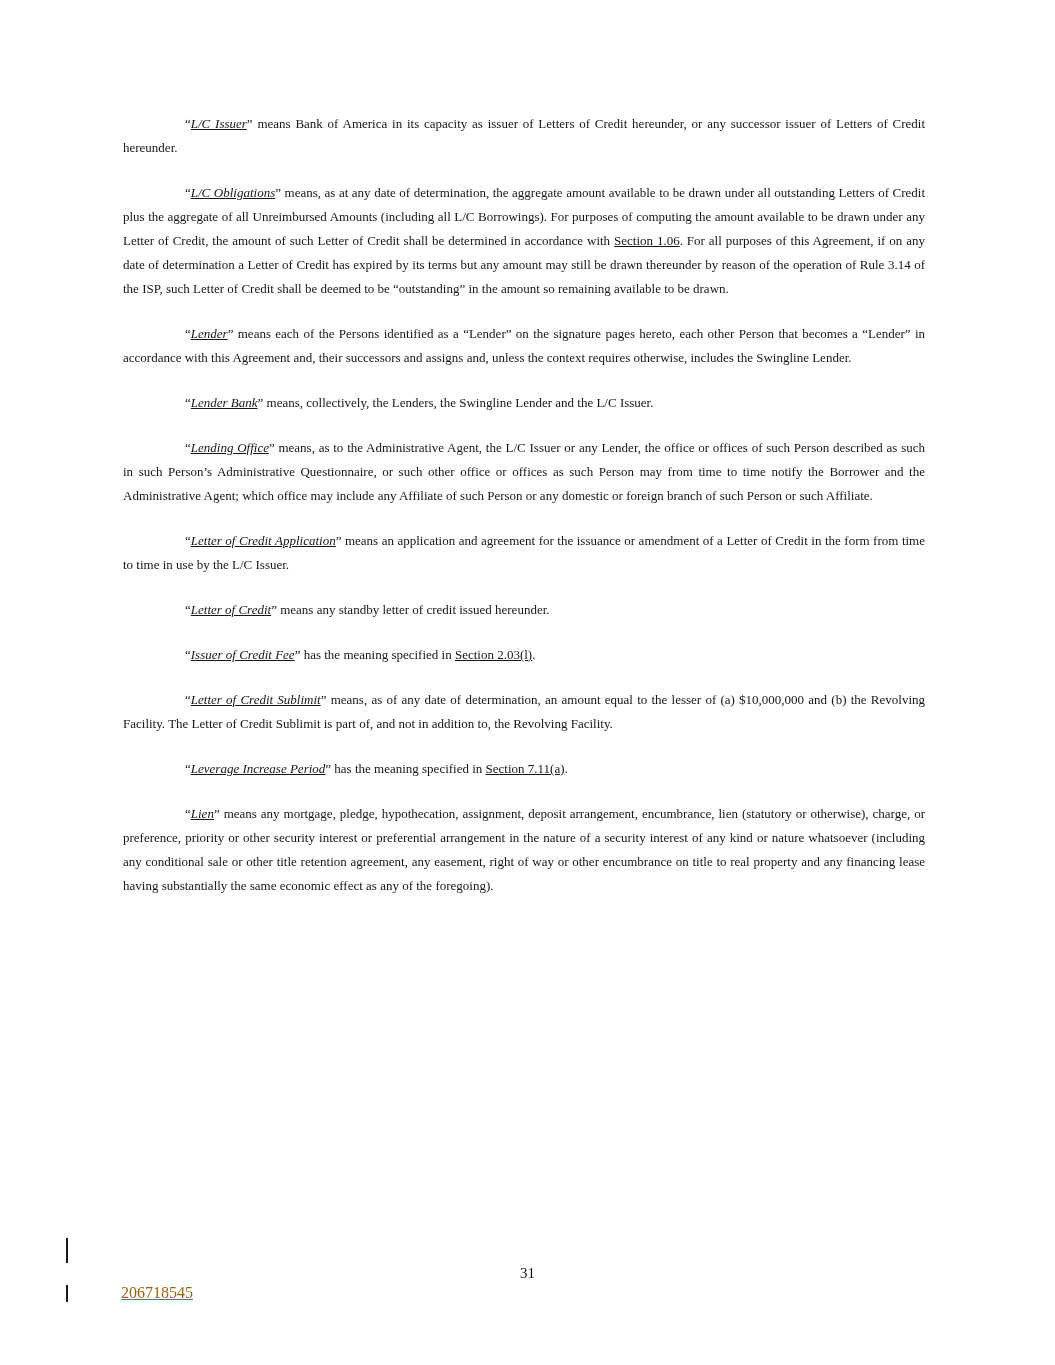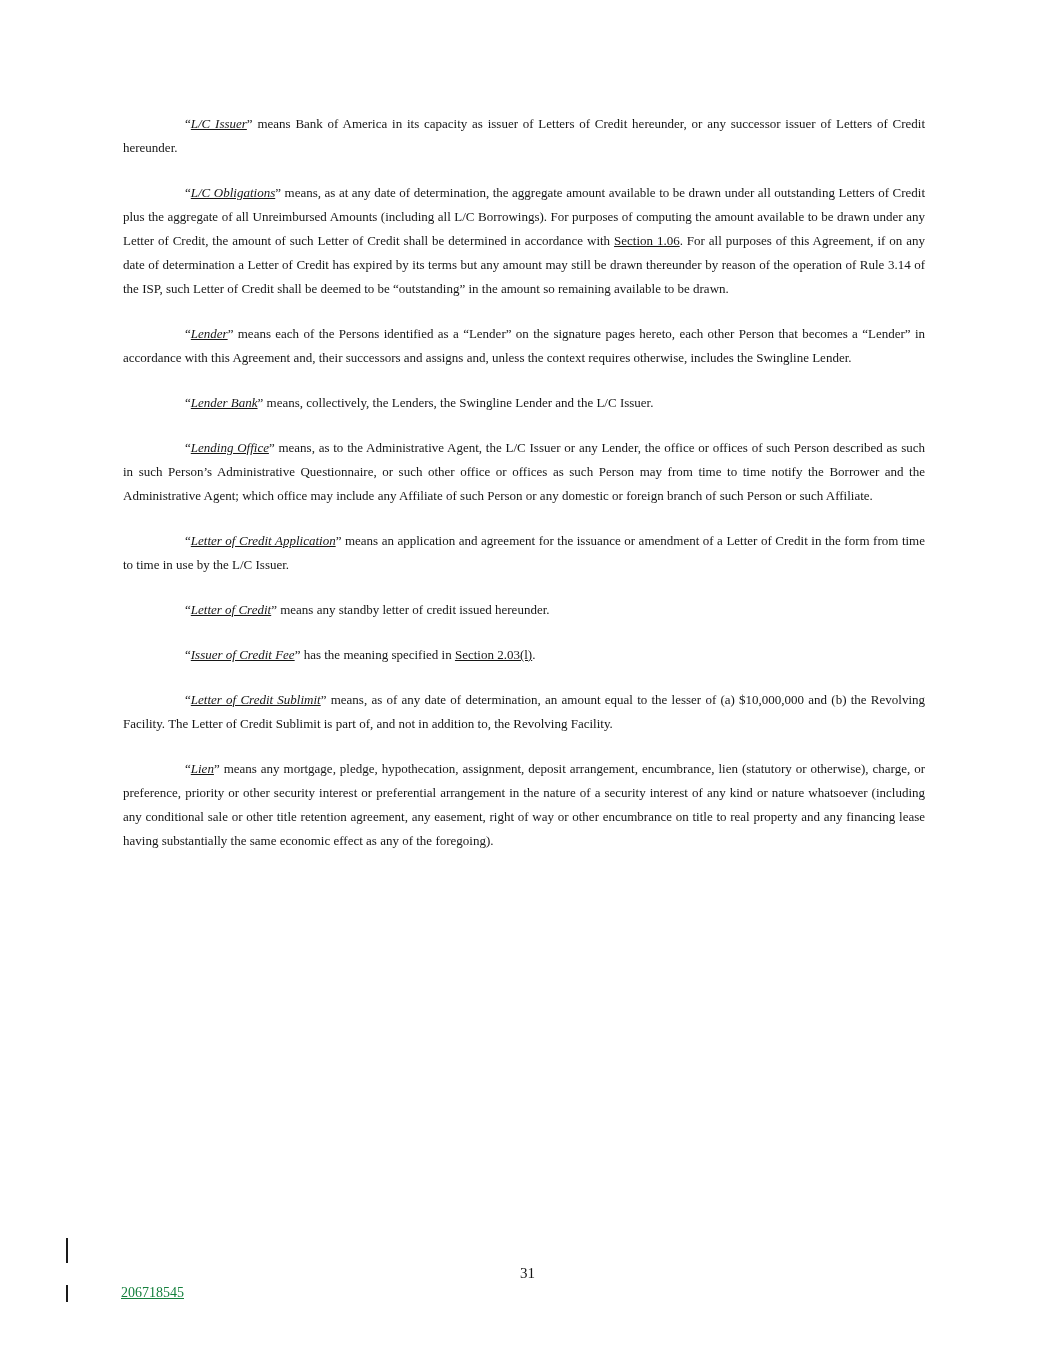--- a/index.html
+++ b/index.html
@@ -51,42 +51,43 @@
     top: 1261px;
     width: 100%;
     text-align: center;
     font-size: 15px;
     line-height: 24px;
   }
   .footer-link {
     position: absolute;
     left: 121px;
     top: 1284px;
-    font-size: 14px;
+    font-size: 16px;
     line-height: 17px;
-    color: #15803d;
+    color: #a16207;
     text-decoration: underline;
     cursor: pointer;
   }
 </style>
 </head>
 <body>
 
 <div class="page">
 
   <div class="content">
       <p class="para"><span class="plain">“</span><span class="term">L/C Issuer</span><span class="plain">” means Bank of America in its capacity as issuer of Letters of Credit hereunder, or any successor issuer of Letters of Credit hereunder.</span></p>
       <p class="para"><span class="plain">“</span><span class="term">L/C Obligations</span><span class="plain">” means, as at any date of determination, the aggregate amount available to be drawn under all outstanding Letters of Credit plus the aggregate of all Unreimbursed Amounts (including all L/C Borrowings). For purposes of computing the amount available to be drawn under any Letter of Credit, the amount of such Letter of Credit shall be determined in accordance with </span><span class="section">Section 1.06</span><span class="plain">. For all purposes of this Agreement, if on any date of determination a Letter of Credit has expired by its terms but any amount may still be drawn thereunder by reason of the operation of Rule 3.14 of the ISP, such Letter of Credit shall be deemed to be “outstanding” in the amount so remaining available to be drawn.</span></p>
       <p class="para"><span class="plain">“</span><span class="term">Lender</span><span class="plain">” means each of the Persons identified as a “Lender” on the signature pages hereto, each other Person that becomes a “Lender” in accordance with this Agreement and, their successors and assigns and, unless the context requires otherwise, includes the Swingline Lender.</span></p>
       <p class="para"><span class="plain">“</span><span class="term">Lender Bank</span><span class="plain">” means, collectively, the Lenders, the Swingline Lender and the L/C Issuer.</span></p>
       <p class="para"><span class="plain">“</span><span class="term">Lending Office</span><span class="plain">” means, as to the Administrative Agent, the L/C Issuer or any Lender, the office or offices of such Person described as such in such Person’s Administrative Questionnaire, or such other office or offices as such Person may from time to time notify the Borrower and the Administrative Agent; which office may include any Affiliate of such Person or any domestic or foreign branch of such Person or such Affiliate.</span></p>
       <p class="para"><span class="plain">“</span><span class="term">Letter of Credit Application</span><span class="plain">” means an application and agreement for the issuance or amendment of a Letter of Credit in the form from time to time in use by the L/C Issuer.</span></p>
       <p class="para"><span class="plain">“</span><span class="term">Letter of Credit</span><span class="plain">” means any standby letter of credit issued hereunder.</span></p>
       <p class="para"><span class="plain">“</span><span class="term">Issuer of Credit Fee</span><span class="plain">” has the meaning specified in </span><span class="section">Section 2.03(l)</span><span class="plain">.</span></p>
       <p class="para"><span class="plain">“</span><span class="term">Letter of Credit Sublimit</span><span class="plain">” means, as of any date of determination, an amount equal to the lesser of (a) $10,000,000 and (b) the Revolving Facility. The Letter of Credit Sublimit is part of, and not in addition to, the Revolving Facility.</span></p>
+      <p class="para"><span class="plain">“</span><span class="term">Leverage Increase Period</span><span class="plain">” has the meaning specified in </span><span class="section">Section 7.11(a)</span><span class="plain">.</span></p>
       <p class="para"><span class="plain">“</span><span class="term">Lien</span><span class="plain">” means any mortgage, pledge, hypothecation, assignment, deposit arrangement, encumbrance, lien (statutory or otherwise), charge, or preference, priority or other security interest or preferential arrangement in the nature of a security interest of any kind or nature whatsoever (including any conditional sale or other title retention agreement, any easement, right of way or other encumbrance on title to real property and any financing lease having substantially the same economic effect as any of the foregoing).</span></p>
     </div>
 
   <div class="change-bar bar-1"></div>
   <div class="change-bar bar-2"></div>
 
   <div class="page-number">31</div>
 
   <a class="footer-link">206718545</a>
 

